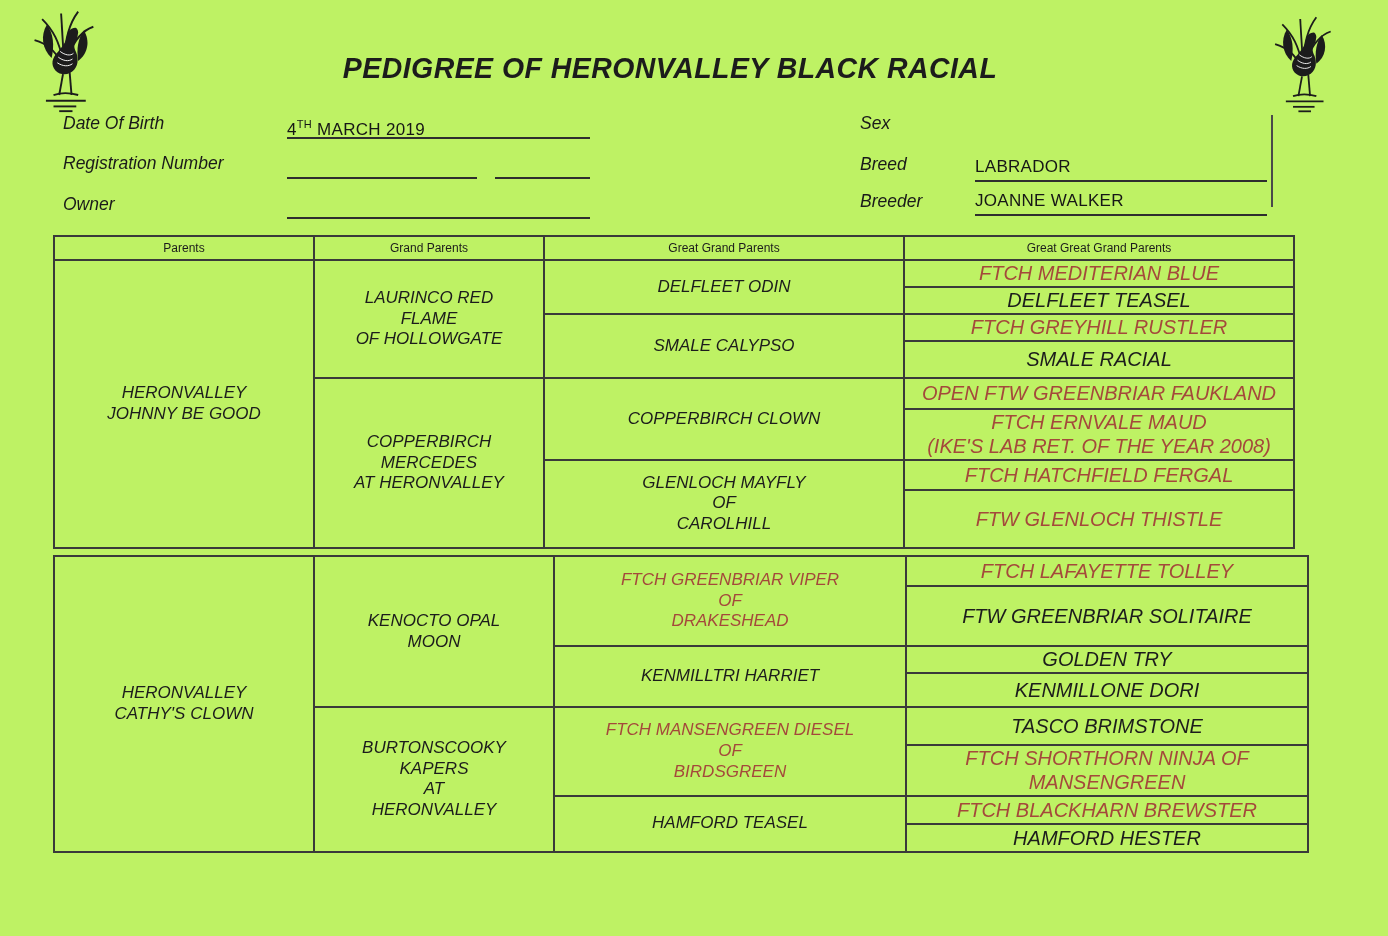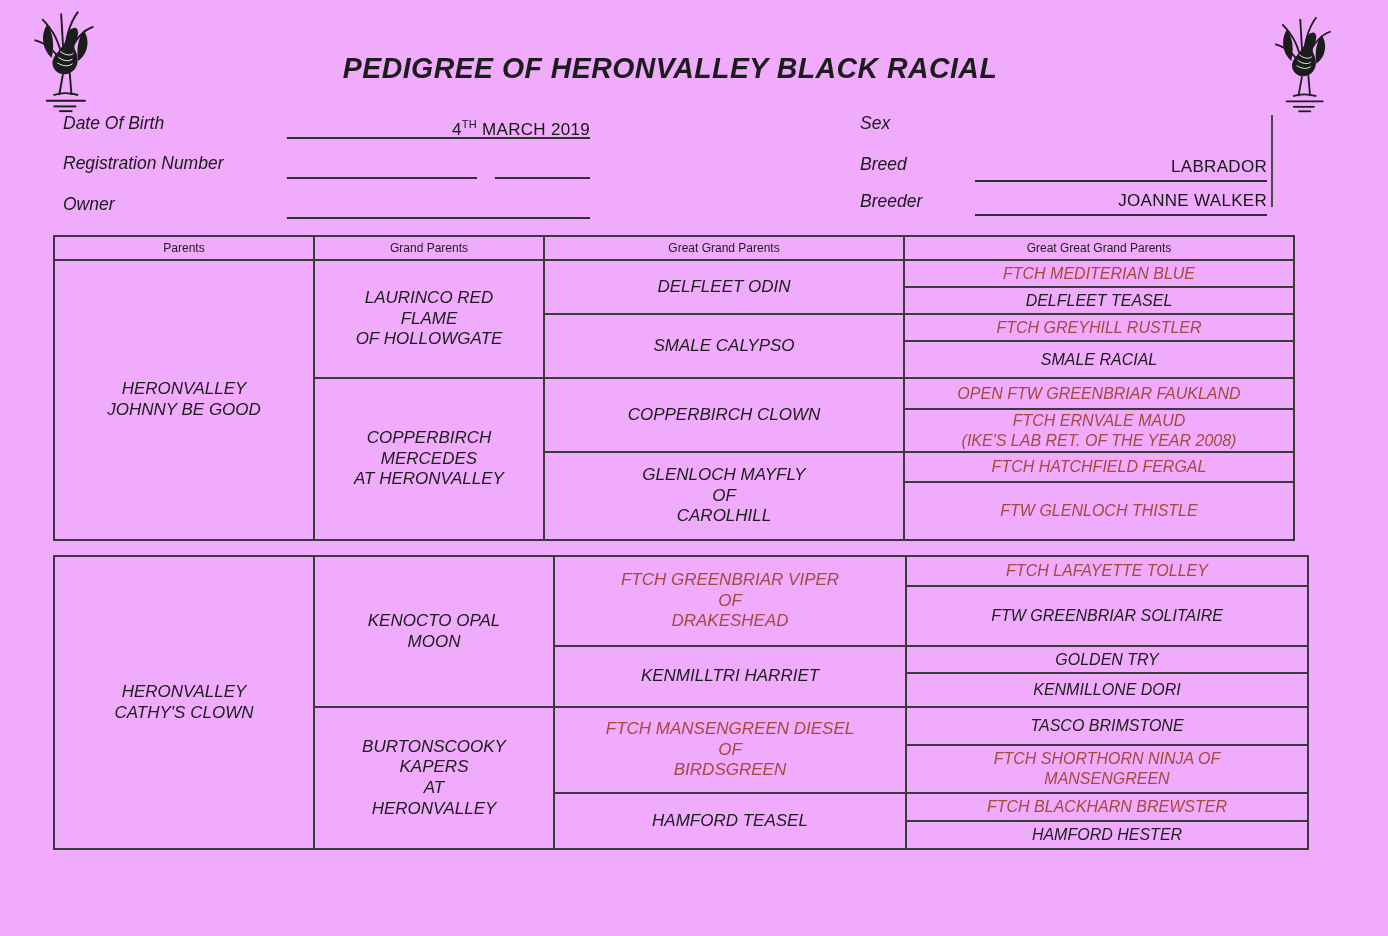--- a/index.html
+++ b/index.html
@@ -1,35 +1,35 @@
 <!DOCTYPE html>
 <html><head>
 <meta charset="utf-8">
 <style>
   html,body{margin:0;padding:0;background:#e8e8e8;}
   .page{
     position:relative;width:1388px;height:936px;margin:0 auto;
-    background:#f0abfc;overflow:hidden;
+    background:#bef264;overflow:hidden;
     font-family:"Liberation Sans", sans-serif;color:#1e1e1e;
   }
   
   .logo{position:absolute;}
   .logo-left{left:14px;top:4px;width:98px;height:110px;}
   .logo-right{left:1256px;top:10px;width:92px;height:104px;}
   
   .title{
     position:absolute;left:330px;top:52px;width:680px;margin:0;
     text-align:center;font-size:29px;font-weight:700;font-style:italic;
     letter-spacing:.5px;color:#1c1c1c;transform:scaleX(.98);
   }
   
   .fld-label{position:absolute;font-style:italic;font-size:17.5px;color:#1a1a1a;white-space:nowrap;}
   .fld-line{
     position:absolute;height:24px;line-height:22px;border-bottom:2px solid #2e2e2e;
-    text-align:right;font-size:17px;color:#161616;letter-spacing:.3px;
+    text-align:left;font-size:17px;color:#161616;letter-spacing:.3px;
   }
   .fld-line sup{font-size:11px;}
   #lbl-dob{left:63px;top:113px}      #line-dob{left:287px;top:113px;width:303px}
   #lbl-reg{left:63px;top:153px}      #line-reg1{left:287px;top:153px;width:190px}
                                      #line-reg2{left:495px;top:153px;width:95px}
   #lbl-owner{left:63px;top:194px}    #line-owner{left:287px;top:193px;width:303px}
   #lbl-sex{left:860px;top:113px}     #line-sex{left:975px;top:113px;width:292px}
   #lbl-breed{left:860px;top:154px}   #line-breed{left:975px;top:156px;width:292px}
   #lbl-breeder{left:860px;top:191px} #line-breeder{left:975px;top:190px;width:292px}
   .scan-edge{position:absolute;left:1271px;top:115px;width:2px;height:92px;background:#4a4a4a;}
@@ -38,21 +38,21 @@
     position:absolute;border-collapse:collapse;table-layout:fixed;
   }
   table.ped td,table.ped th{
     border:2px solid #3a3a3a;padding:0 4px;text-align:center;vertical-align:middle;
     font-style:italic;font-size:17px;line-height:1.22;color:#1c1c1c;
     white-space:pre-line;overflow:hidden;
   }
   table.ped th{
     font-style:normal;font-weight:400;font-size:12px;height:22px;line-height:20px;
   }
-  table.ped td.gggp{font-size:16px;}
+  table.ped td.gggp{font-size:20px;}
   table.ped td.red{color:#a4493b;}
   #table-sire{left:53px;top:235px;width:1240px;}
   #table-dam{left:53px;top:555px;width:1254px;}
   
   .cert-text{position:absolute;left:57px;top:858px;font-size:15.5px;color:#131313;}
   .sign-line{position:absolute;left:808px;top:891px;font-size:16px;color:#161616;white-space:nowrap;}
   .sign-line .gap{display:inline-block;width:26px;}
 </style>
 </head>
 <body>

